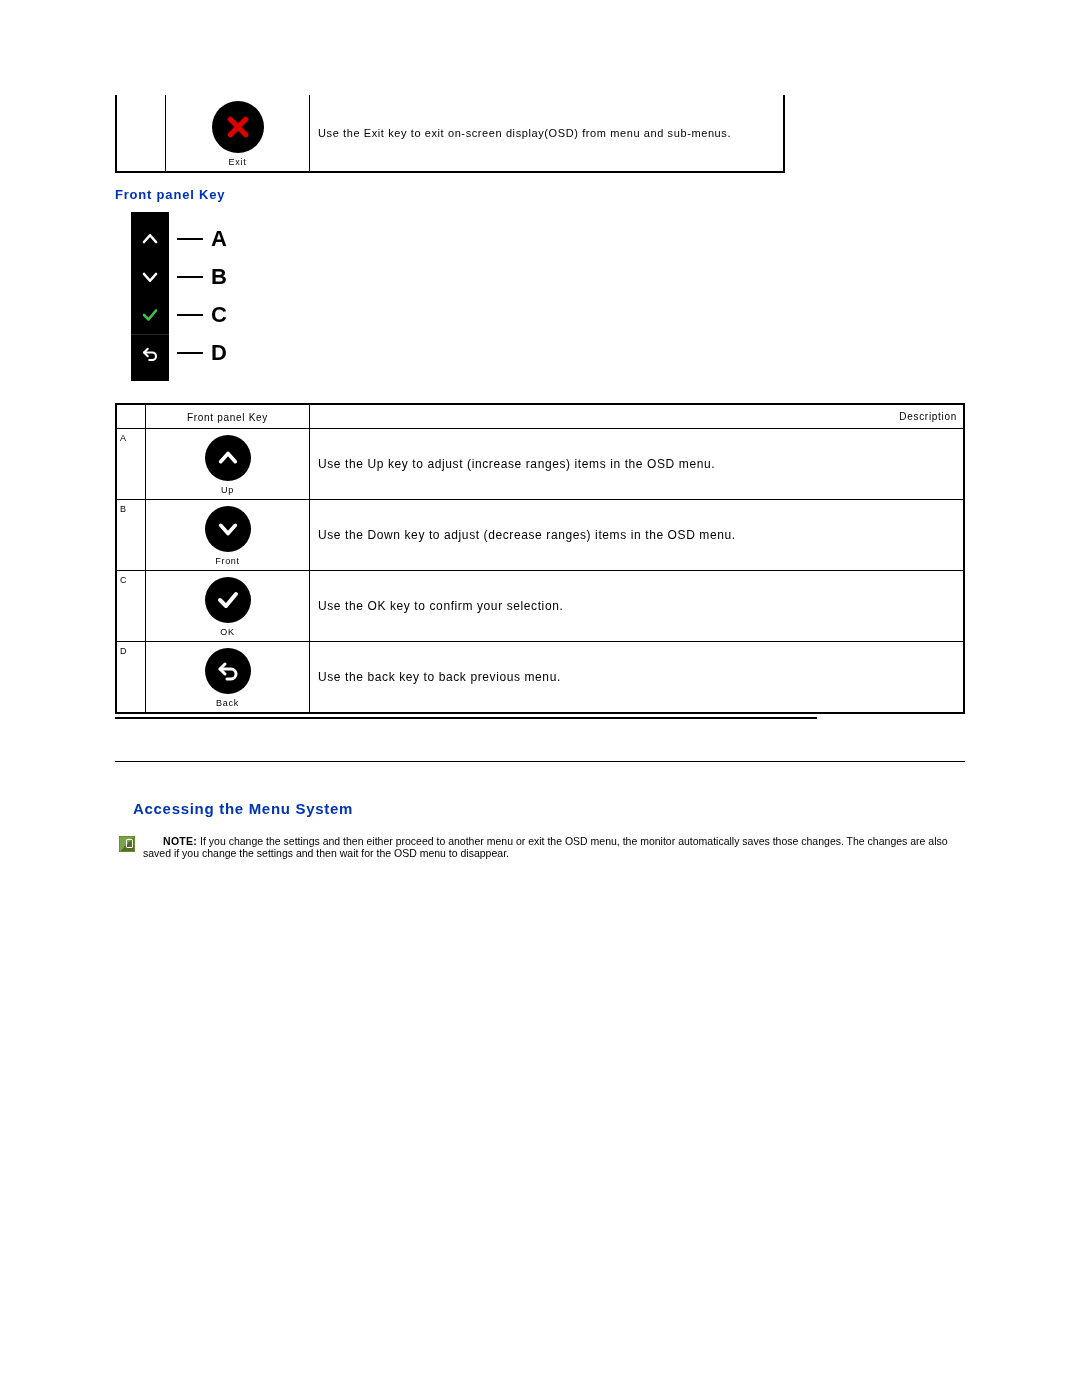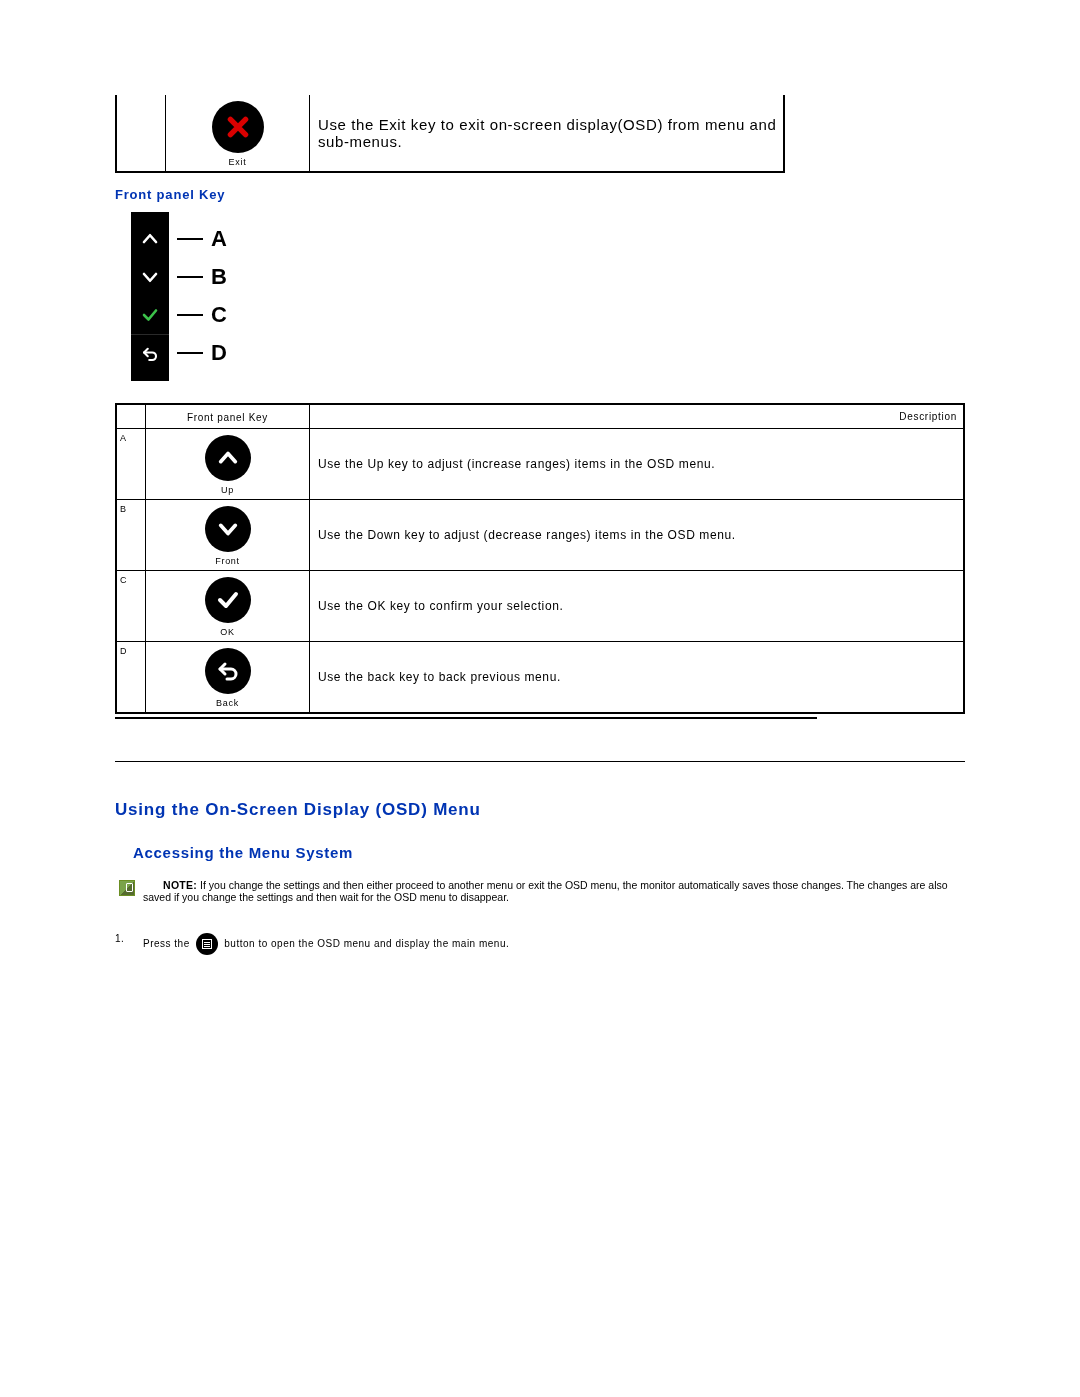--- a/index.html
+++ b/index.html
@@ -68,21 +68,21 @@
     margin-bottom: 14px;
   }
   table.top-keys td {
     border: 1px solid #000;
     border-top: none;
     vertical-align: middle;
     padding: 4px 6px;
   }
   table.top-keys .letter-col { width: 36px; }
   table.top-keys .icon-col { width: 135px; text-align:center; padding:6px 4px 4px 4px;}
-  table.top-keys .desc-col { font-size: 15px; letter-spacing: 0.6px; padding-left: 8px; }
+  table.top-keys .desc-col { font-size: 11px; letter-spacing: 0.6px; padding-left: 8px; }
 
   
   .round-btn {
     display: inline-flex;
     align-items: center;
     justify-content: center;
     width: 46px;
     height: 46px;
     border-radius: 50%;
     background: #000;
@@ -395,40 +395,28 @@
         <span class="icon-label">Back</span>
       </td>
       <td class="desc-col">Use the back key to back previous menu.</td>
     </tr>
   </tbody>
     </table>
   <hr class="sep1">
 
   <hr class="sep-thin">
 
-  <h2 class="blue">Using the On-Screen Display (OSD) Menu</h2>
 
   <h3 class="sub-blue">Accessing the Menu System</h3>
 
   <div class="note-row">
     <span class="note-icon"></span>
     <span class="note-text">
       <b>NOTE:</b><span> If you change the settings and then either proceed to another menu or exit the OSD menu, the monitor automatically saves those changes. The changes are also saved if you change the settings and then wait for the OSD menu to disappear.</span>
     </span>
   </div>
 
   <ol class="steps">
     <li>
-      <div class="step-line">
-        <span>Press the </span>
-        <span class="round-small">
-          <span class="menu-glyph">
-              <span></span>
-              <span></span>
-              <span></span>
-            </span>
-        </span>
-        <span> button to open the OSD menu and display the main menu.</span>
-      </div>
     </li>
   </ol>
 
 </div>
 
 </body></html>

